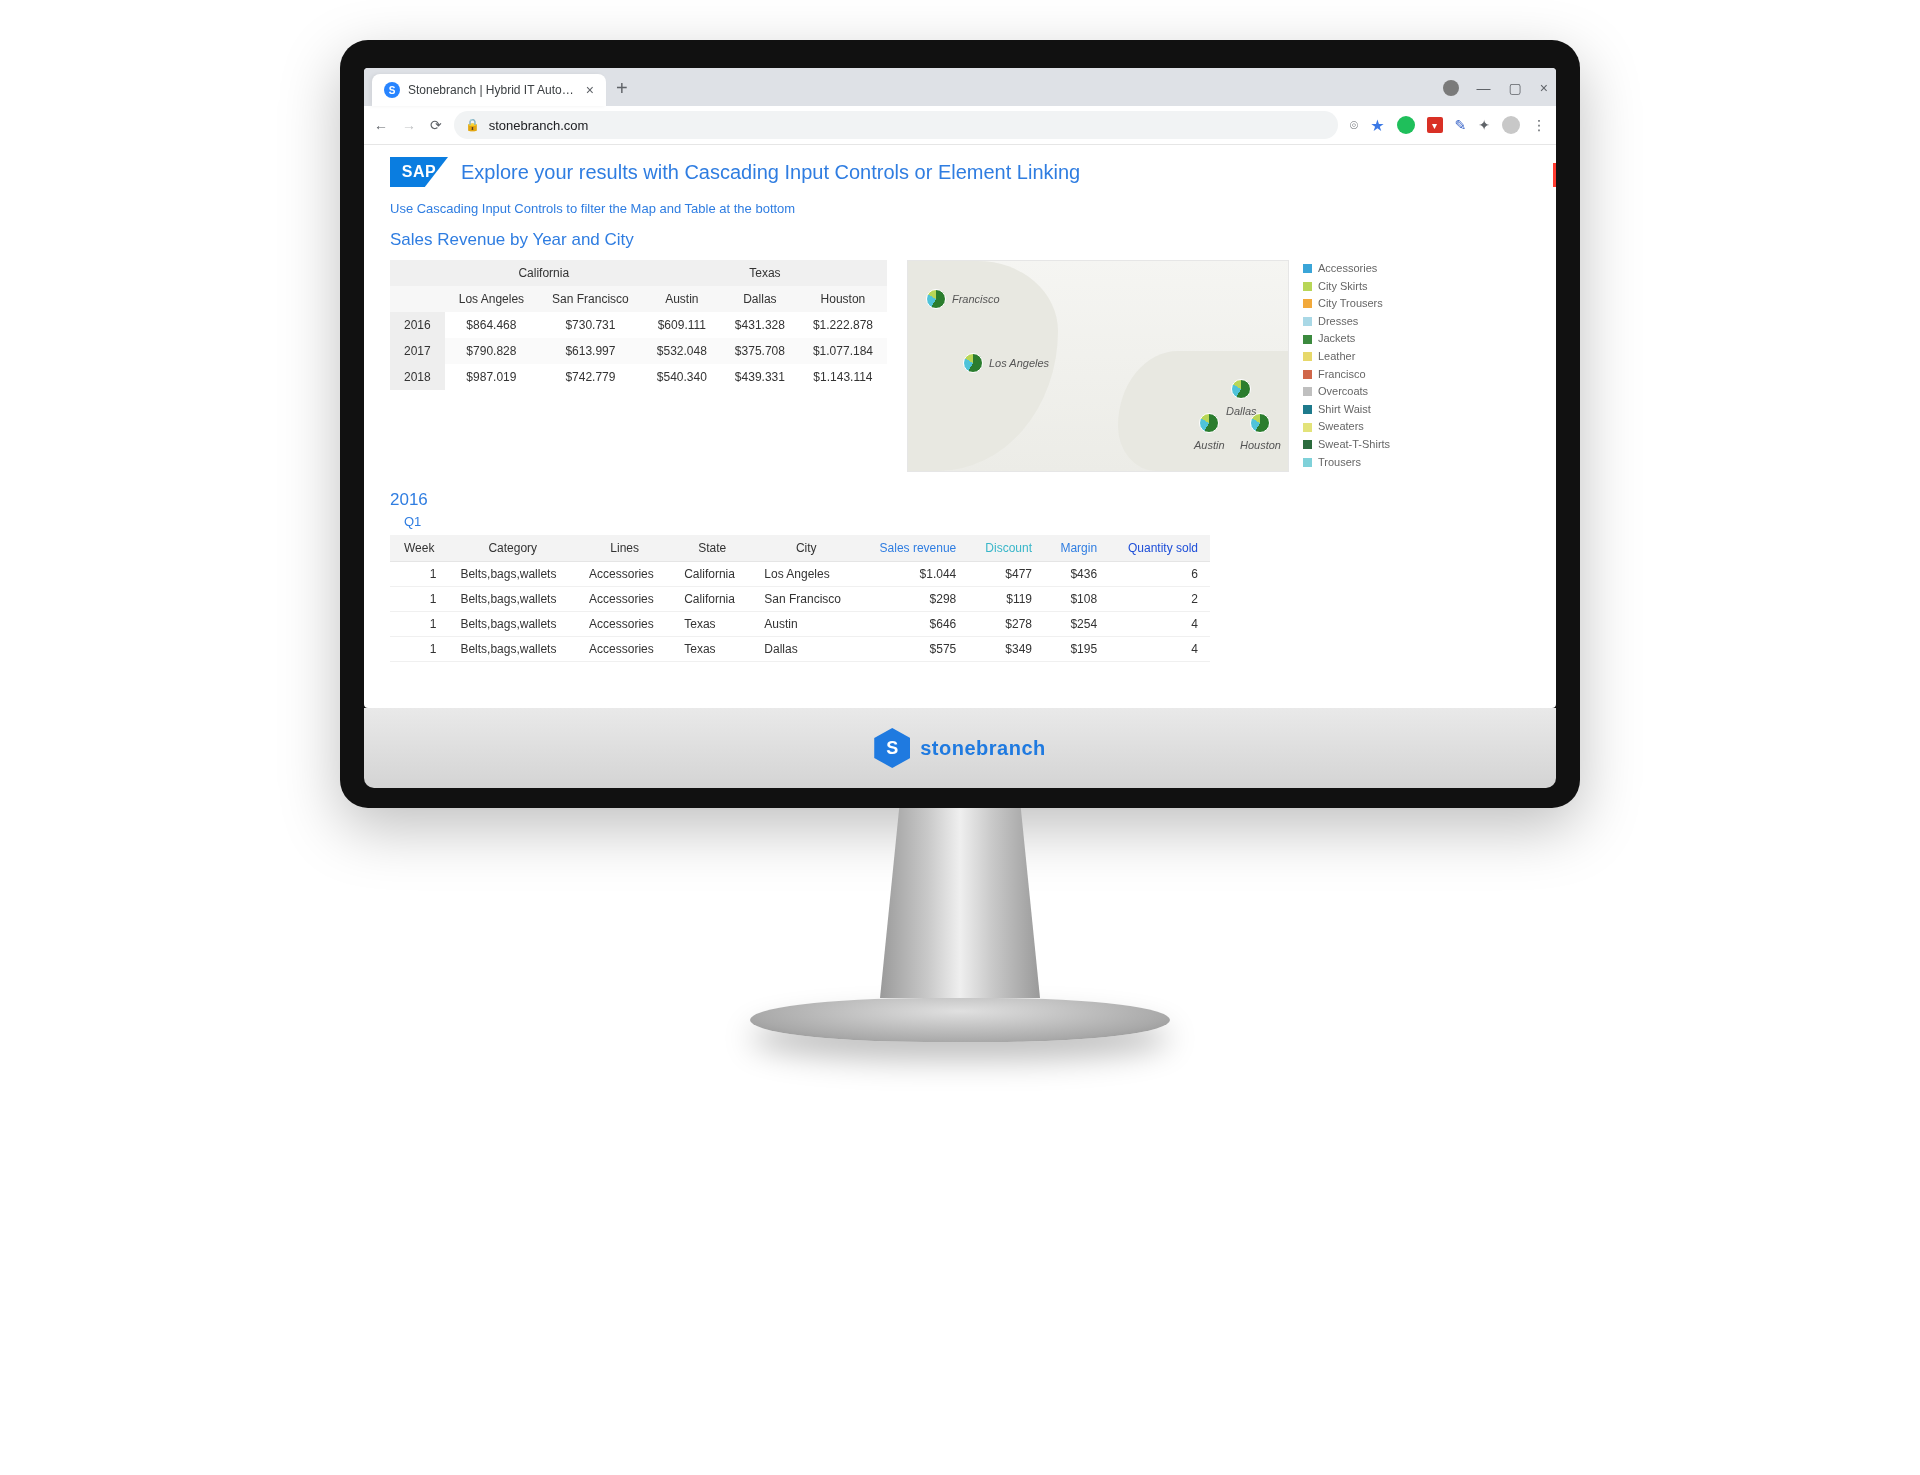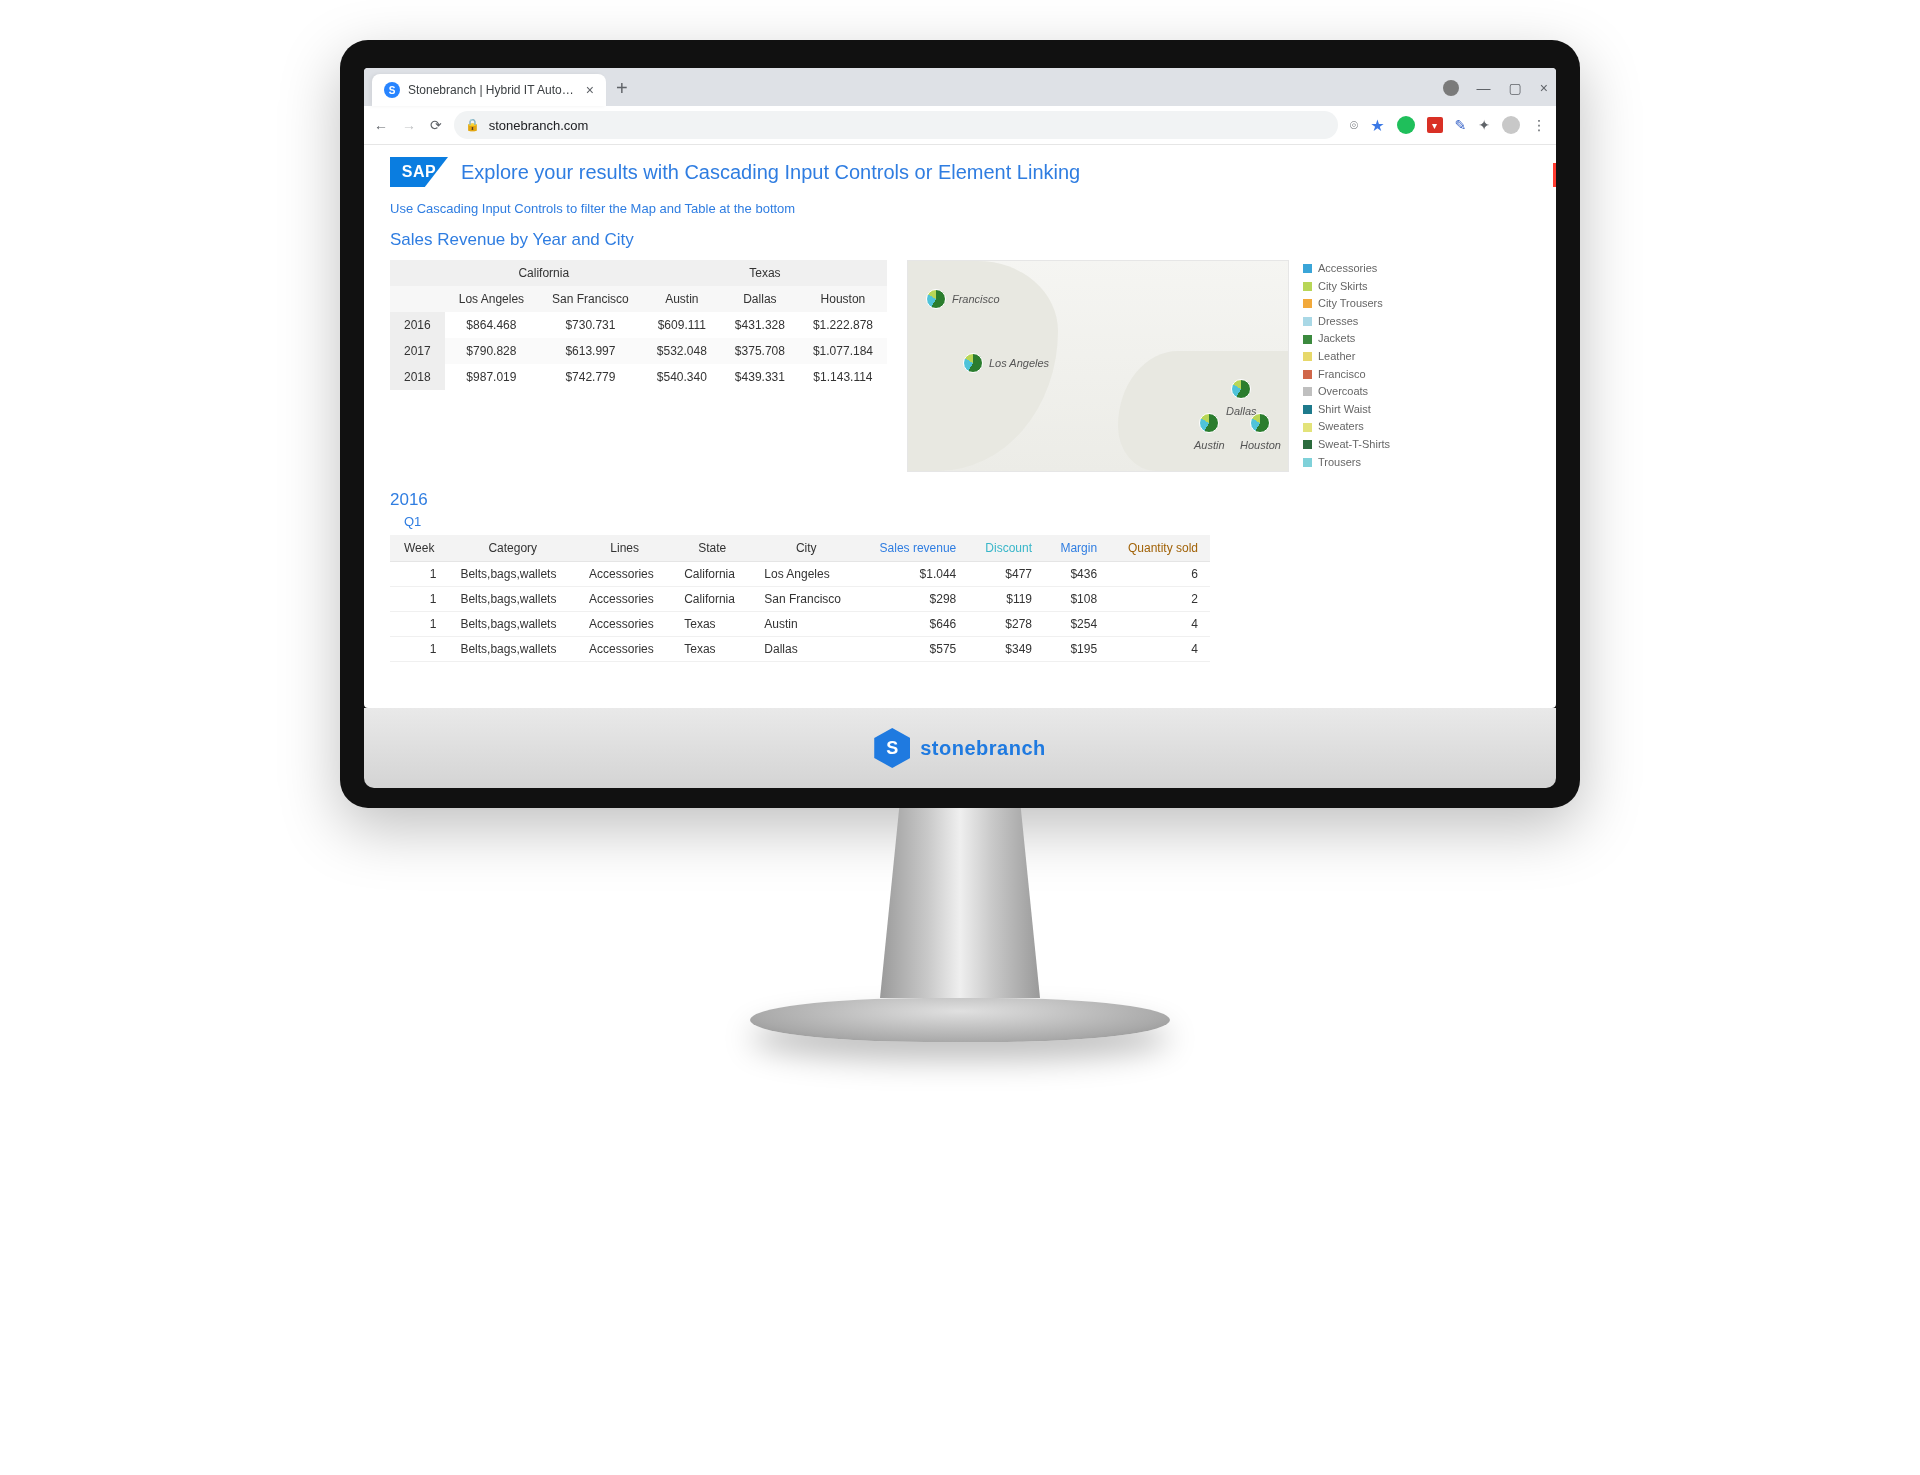--- a/index.html
+++ b/index.html
@@ -66,21 +66,21 @@
   .sw{width:9px;height:9px;}
 
   .yq{margin-top:18px;}
   .yq .y{color:#2f7de1;font-size:17px;}
   .yq .q{color:#2f7de1;font-size:13px;margin-left:14px;margin-top:4px;}
 
   table.detail{border-collapse:collapse;font-size:12px;margin-top:6px;width:820px;}
   table.detail th{background:#f3f3f3;font-weight:400;text-align:center;padding:6px 12px;border-bottom:1px solid #e5e5e5;}
   table.detail th.rnum{color:#2f7de1;}
   table.detail th.teal{color:#38b6c9;}
-  table.detail th.grey{color:#a16207;margin-top:28px;}
+  table.detail th.grey{color:#1d4ed8;margin-top:28px;}
   table.detail td{padding:5px 12px;border-bottom:1px solid #f0f0f0;}
   table.detail td.num, table.detail th.num{text-align:right;}
 
   
   .sb-logo{display:flex;align-items:center;gap:10px;}
   .sb-hex{width:36px;height:40px;background:#1f7ae0;clip-path:polygon(50% 0,100% 25%,100% 75%,50% 100%,0 75%,0 25%);display:flex;align-items:center;justify-content:center;color:#fff;font-weight:700;font-size:18px;}
   .sb-text{color:#1f7ae0;font-weight:700;font-size:20px;letter-spacing:.5px;}
 </style>
 </head>
 <body>

